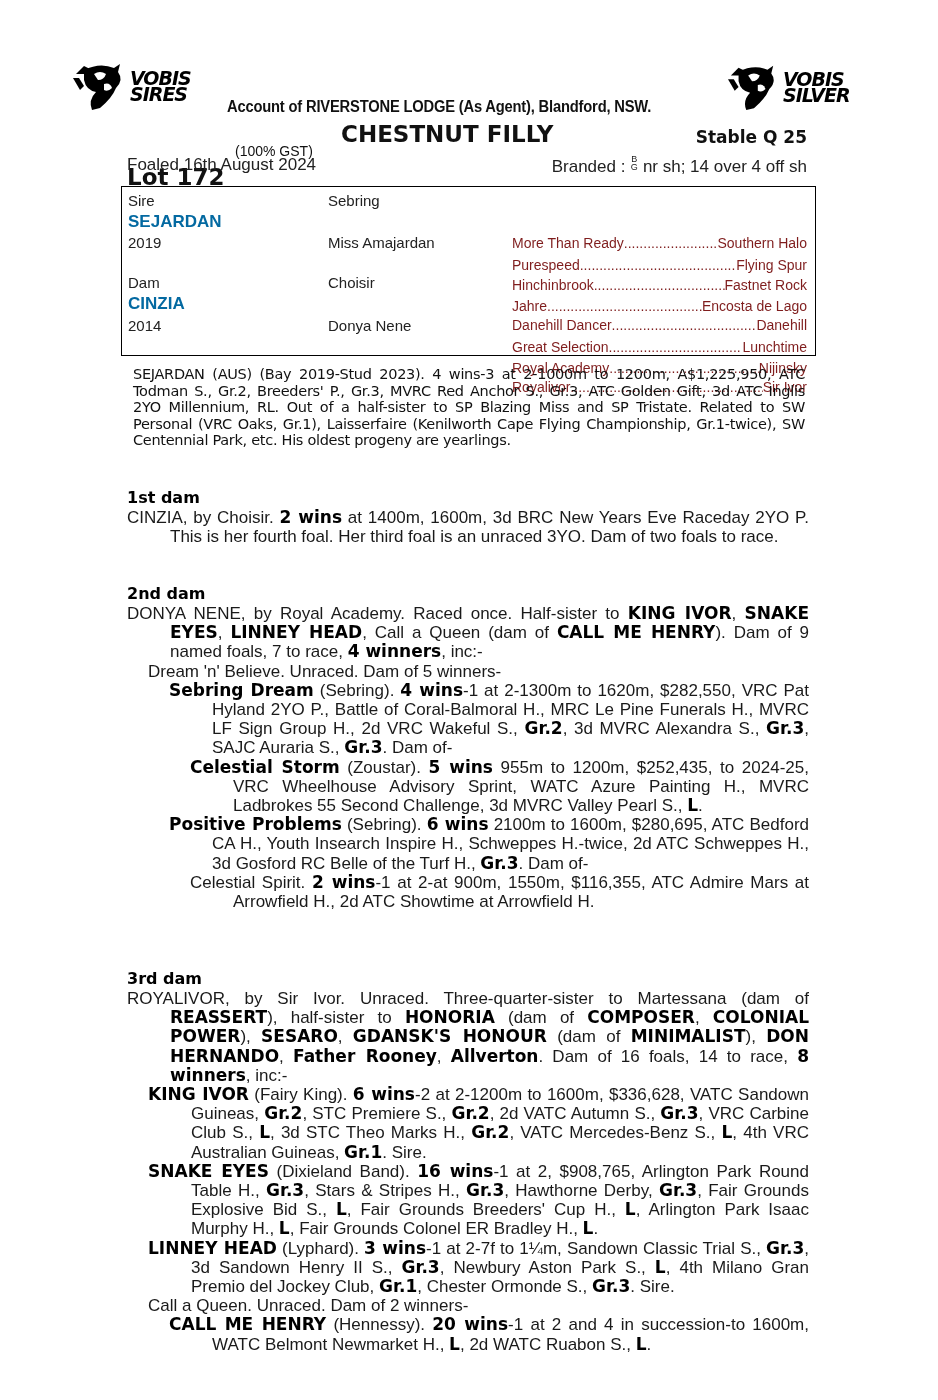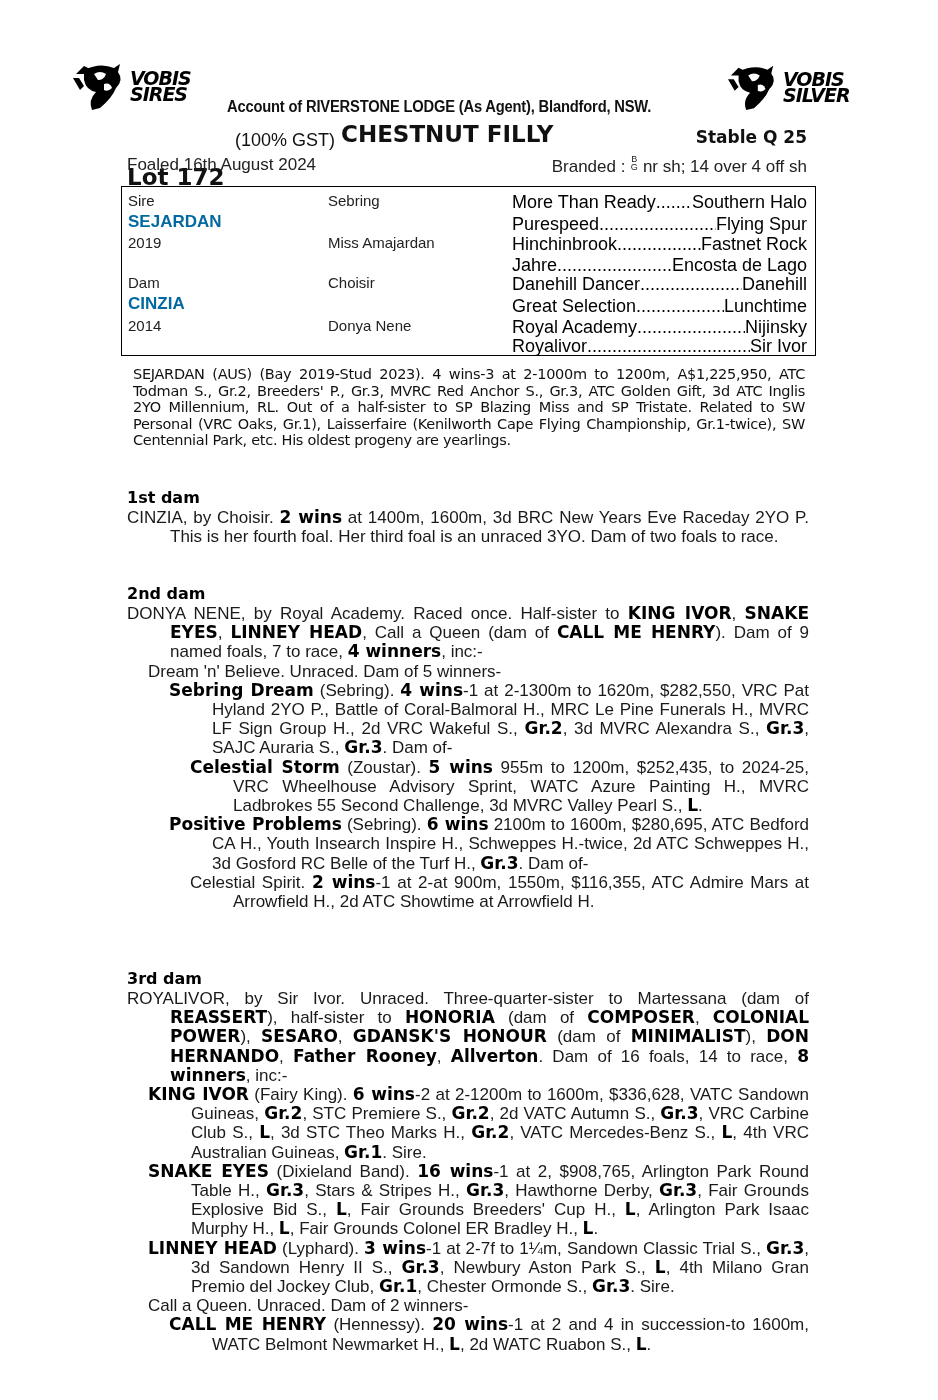--- a/index.html
+++ b/index.html
@@ -13,34 +13,34 @@
   .logo-right { left: 725px; top: 62px; }
   .logo svg { display: block; }
   .logo-text { font-family: "DejaVu Sans", sans-serif; font-weight: bold; font-style: italic;
                font-size: 19px; line-height: 16px; letter-spacing: -1px; margin-left: 2px; color: #000; }
 
   .account { position: absolute; left: 227px; top: 98px; font-family: "Liberation Sans", sans-serif;
              font-weight: bold; font-size: 16px; letter-spacing: -0.2px; transform: scaleX(0.92); transform-origin: left; }
 
   .lot-line { position: absolute; left: 127px; top: 121px; width: 680px; height: 30px; }
   .lot-num { position: absolute; left: 0; top: 0; font-family: "DejaVu Sans", sans-serif; font-weight: bold; font-size: 23px; margin-top: 43px; }
-  .gst { position: absolute; left: 108px; top: 9px; font-size: 18px; }
+  .gst { position: absolute; left: 108px; top: 22px; font-size: 14px; }
   .horse { position: absolute; left: 214px; top: 0; font-family: "DejaVu Sans", sans-serif; font-weight: bold; font-size: 23px; }
   .stable { position: absolute; right: 0; top: 6px; font-family: "DejaVu Sans", sans-serif; font-weight: bold; font-size: 17px; }
 
   .foal-line { position: absolute; left: 127px; top: 155px; width: 680px; font-size: 17px; color: #222; }
   .foaled { position: absolute; left: 0; top: 0; }
   .branded { position: absolute; right: 0; top: 0; white-space: nowrap; margin-left: 36px; }
   .brand-mark { display: inline-block; font-size: 9px; line-height: 8px; text-align: center; vertical-align: 2px; width: 8px; }
 
   
   .ped { position: absolute; left: 121px; top: 186px; width: 695px; height: 170px; border: 1.5px solid #000; box-sizing: border-box; }
   .ped .cell { position: absolute; font-size: 15px; color: #222; white-space: nowrap; }
   .ped .big { font-family: Liberation Sans, sans-serif; font-weight: bold; font-size: 17px; color: #0369a1; }
-  .ped .g3 { position: absolute; left: 390px; width: 295px; font-size: 18px; color: #000000; display: flex; white-space: nowrap; }
+  .ped .g3 { position: absolute; left: 390px; width: 295px; font-size: 14px; color: #7f1d1d; display: flex; white-space: nowrap; margin-top: 43px; }
   .ped .g3 .dots { flex: 1; overflow: hidden; }
   .ped .g3 .dots::before { content: "................................................................................................................"; letter-spacing: 0; }
 
   
   .summary { position: absolute; left: 133px; top: 366px; width: 672px; font-family: "DejaVu Sans", sans-serif;
              font-weight: normal; font-size: 14.5px; line-height: 16.5px; text-align: justify; letter-spacing: -0.3px; }
 
   .section { position: absolute; left: 127px; width: 682px; font-size: 17px; line-height: 19.2px; color: #1a1a1a; }
   .sec-h { font-family: "DejaVu Sans", sans-serif; font-weight: bold; font-size: 16px; color: #000; line-height: 20px; }
   .para { text-align: justify; }

